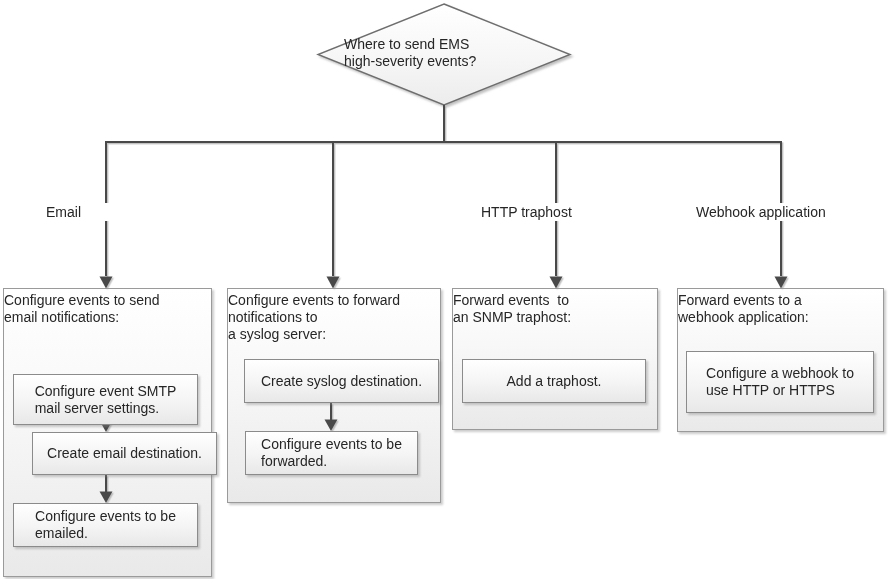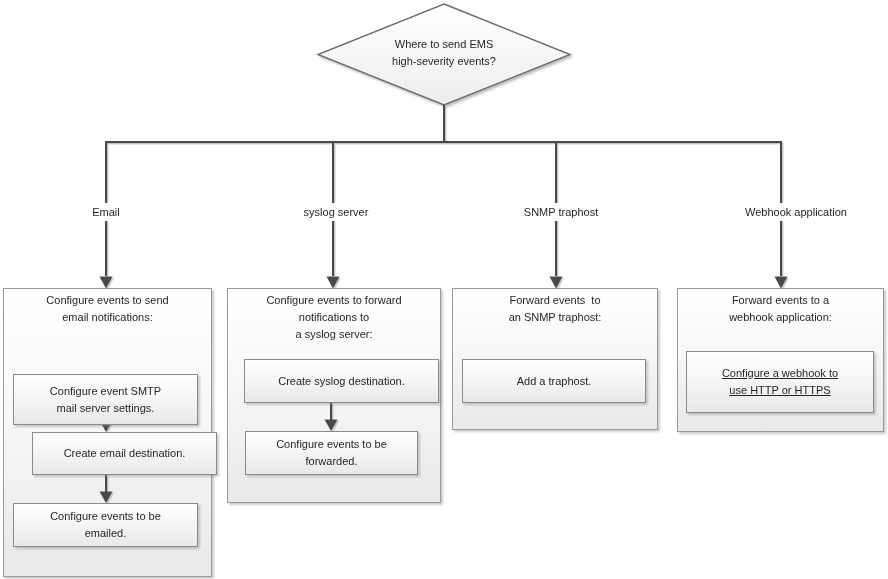--- a/index.html
+++ b/index.html
@@ -14,22 +14,21 @@
     position: relative;
     width: 888px;
     height: 579px;
     overflow: hidden;
     background: var(--bg);
     font-family: "Liberation Sans", "DejaVu Sans", sans-serif;
     color: var(--text);
   }
   .txt {
     white-space: pre-wrap;
-    text-align: center;
-    font-size: 11px;
+    font-size: 14px;
     line-height: 17px;
     color: var(--text);
   }
   
   .outer-box {
     position: absolute;
     z-index: 1;
     border: 1px solid var(--box-border);
     background: linear-gradient(180deg, #ffffff 0%, #f7f7f7 45%, #e9e9e9 100%);
     box-shadow: 2px 2px 2px rgba(130,130,130,0.40);
@@ -137,22 +136,21 @@
       <polygon class="arrowhead" points="99.5,491.5 112.5,491.5 106,503"></polygon>
       <path class="connector" d="M331,403 V420"></path>
       <polygon class="arrowhead" points="324.5,419.5 337.5,419.5 331,431"></polygon>
     </g>
   </svg>
 
   <div class="diamond-label txt">Where to send EMS
 high-severity events?</div>
 
   <div class="branch-label txt" style="left:46px; width:120px;">Email</div>
-  <div class="branch-label txt" style="left:256px; width:160px;">syslog server</div>
-  <div class="branch-label txt" style="left:481px; width:160px;">SNMP traphost</div>
+  <div class="branch-label txt" style="left:481px; width:160px;">HTTP traphost</div>
   <div class="branch-label txt" style="left:696px; width:200px;">Webhook application</div>
 
   <div class="step-box" style="left:13px; top:374px; width:185px; height:51px;">
     <span class="txt">Configure event SMTP
 mail server settings.</span>
   </div>
   <div class="step-box" style="left:13px; top:432px; width:185px; height:43px;margin-left:19px;">
     <span class="txt">Create email destination.</span>
   </div>
   <div class="step-box" style="left:13px; top:503px; width:185px; height:44px;">
@@ -165,18 +163,18 @@
   </div>
   <div class="step-box" style="left:245px; top:431px; width:173px; height:44px;">
     <span class="txt">Configure events to be
 forwarded.</span>
   </div>
 
   <div class="step-box" style="left:462px; top:359px; width:184px; height:44px;">
     <span class="txt">Add a traphost.</span>
   </div>
 
-  <div class="step-box" style="left:686px; top:351px; width:188px; height:62px;text-decoration:underline;">
+  <div class="step-box" style="left:686px; top:351px; width:188px; height:62px;">
     <span class="txt">Configure a webhook to
 use HTTP or HTTPS</span>
   </div>
 
 </div>
 
 </body></html>

